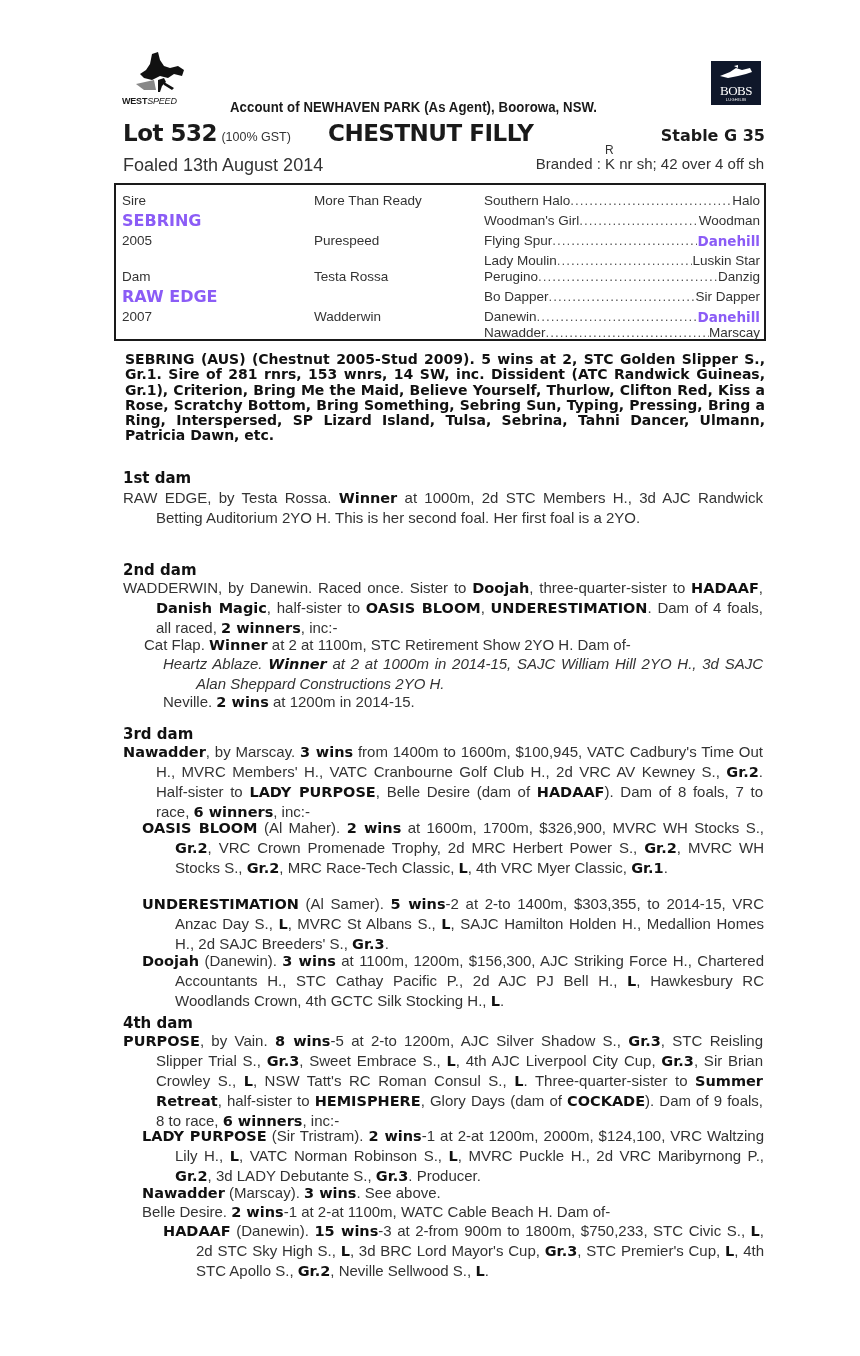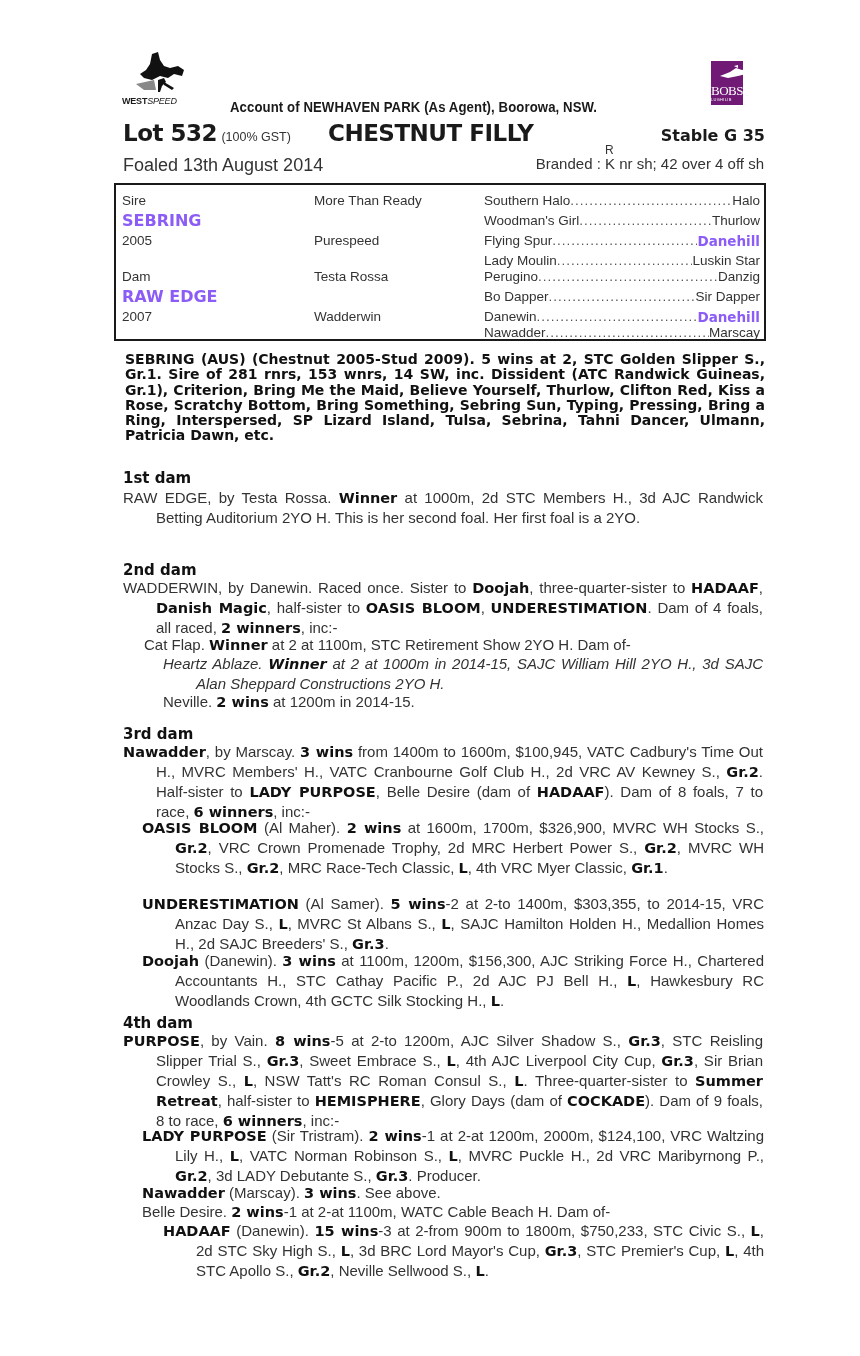--- a/index.html
+++ b/index.html
@@ -1,21 +1,21 @@
 <!DOCTYPE html>
 <html><head>
 <meta charset="utf-8">
 <style>
   html, body { margin: 0; padding: 0; background: #ffffff; }
   body { width: 860px; height: 1356px; position: relative; color: #1a1a1a; font-family: "Liberation Sans", sans-serif; overflow: hidden; }
   .abs { position: absolute; }
   .logo-ws { left: 120px; top: 52px; width: 90px; height: 56px; }
   .logo-ws .ws-text { position: absolute; left: 2px; top: 44px; font-size: 9px; font-weight: bold; letter-spacing: -0.2px; }
   .logo-ws .ws-text i { font-weight: normal; }
-  .logo-bobs { left: 711px; top: 61px; width: 32px; height: 44px; background: #701a75; color: #fff; text-align: left; }
+  .logo-bobs { left: 711px; top: 61px; width: 50px; height: 44px; background: #0f172a; color: #fff; text-align: center; }
   .logo-bobs .b1 { font-family: "Liberation Serif", serif; font-size: 13px; position: absolute; top: 22px; left: 0; right: 0; letter-spacing: -0.5px; }
   .logo-bobs .b2 { font-size: 4px; position: absolute; top: 36px; left: 0; right: 0; letter-spacing: 0.3px; }
   .account { left: 230px; top: 98px; font-size: 15.5px; font-weight: bold; transform: scaleX(0.85); transform-origin: left top; letter-spacing: 0.1px; white-space: nowrap; }
   .lot-line { left: 123px; top: 120px; white-space: nowrap; }
   .lot-num { font-size: 23px; font-weight: 900; font-family: "DejaVu Sans", sans-serif; letter-spacing: -0.5px; }
   .gst { font-size: 12.5px; color: #333; }
   .horse { position: absolute; left: 205px; top: 0; font-size: 23px; font-weight: 900; font-family: "DejaVu Sans", sans-serif; letter-spacing: -0.5px; }
   .stable { right: 95px; top: 126px; font-size: 16px; font-weight: 900; font-family: "DejaVu Sans", sans-serif; white-space: nowrap; }
   .foaled { left: 123px; top: 155px; font-size: 18px; color: #333; }
   .branded { right: 96px; top: 155px; font-size: 15px; color: #333; white-space: nowrap; }
@@ -89,21 +89,21 @@
   <div class="row c2" style="top:122px">Wadderwin</div>
 
   <div class="row c3" style="top:6px">
       <span class="n">Southern Halo</span>
       <span class="dots">....................................................</span>
       <span class="s">Halo</span>
     </div>
   <div class="row c3" style="top:26px">
       <span class="n">Woodman's Girl</span>
       <span class="dots">....................................................</span>
-      <span class="s">Thurlow</span>
+      <span class="s">Woodman</span>
     </div>
   <div class="row c3" style="top:46px">
       <span class="n">Flying Spur</span>
       <span class="dots">....................................................</span>
       <span class="s bold">Danehill</span>
     </div>
   <div class="row c3" style="top:66px">
       <span class="n">Lady Moulin</span>
       <span class="dots">....................................................</span>
       <span class="s">Luskin Star</span>

